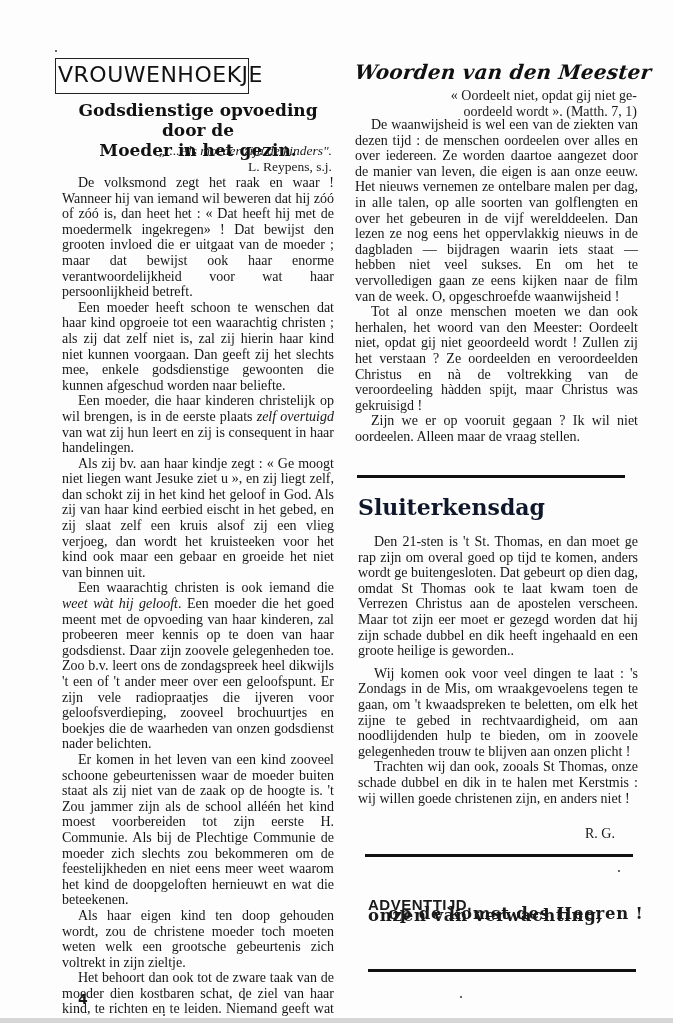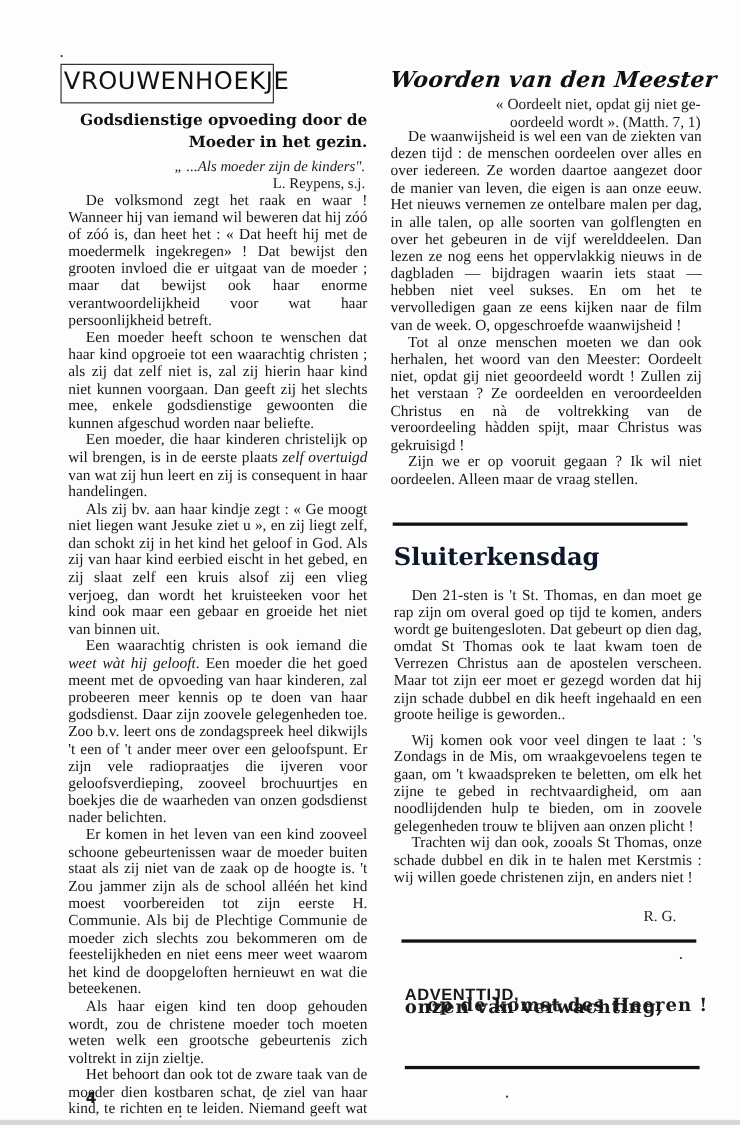--- a/index.html
+++ b/index.html
@@ -12,22 +12,22 @@
   .section-box {
     position: absolute; top: 58px; left: 55px; width: 192px; height: 34px;
     border: 1.5px solid #222; border-top-width: 1px;
   }
   .section-box-title {
     position: absolute; top: 62px; left: 58px; width: 190px; text-align: right;
     font-family: "DejaVu Sans", "Liberation Sans", sans-serif; font-size: 22px; letter-spacing: 0.5px;
     font-weight: normal; color: #111;
   }
   .article-title {
-    position: absolute; left: 62px; top: 100px; width: 272px; text-align: right;
-    font-family: "DejaVu Serif", serif; font-weight: bold; font-size: 14px; line-height: 20px; color: #111;
+    position: absolute; left: 62px; top: 100px; width: 272px; text-align: center;
+    font-family: "DejaVu Serif", serif; font-weight: bold; font-size: 17px; line-height: 20px; color: #111;
   }
   .epigraph { position: absolute; left: 62px; width: 270px; text-align: right; font-size: 13.5px; line-height: 16px; }
   .epigraph.quote { top: 143px; font-style: italic; }
   .epigraph.author { top: 159px; }
 
   .body-text {
     position: absolute; text-align: justify; font-size: 14px; line-height: 15.6px; color: #161616;
     font-family: "Liberation Serif", serif;
   }
   .body-text p { margin: 0; text-indent: 16px; }

